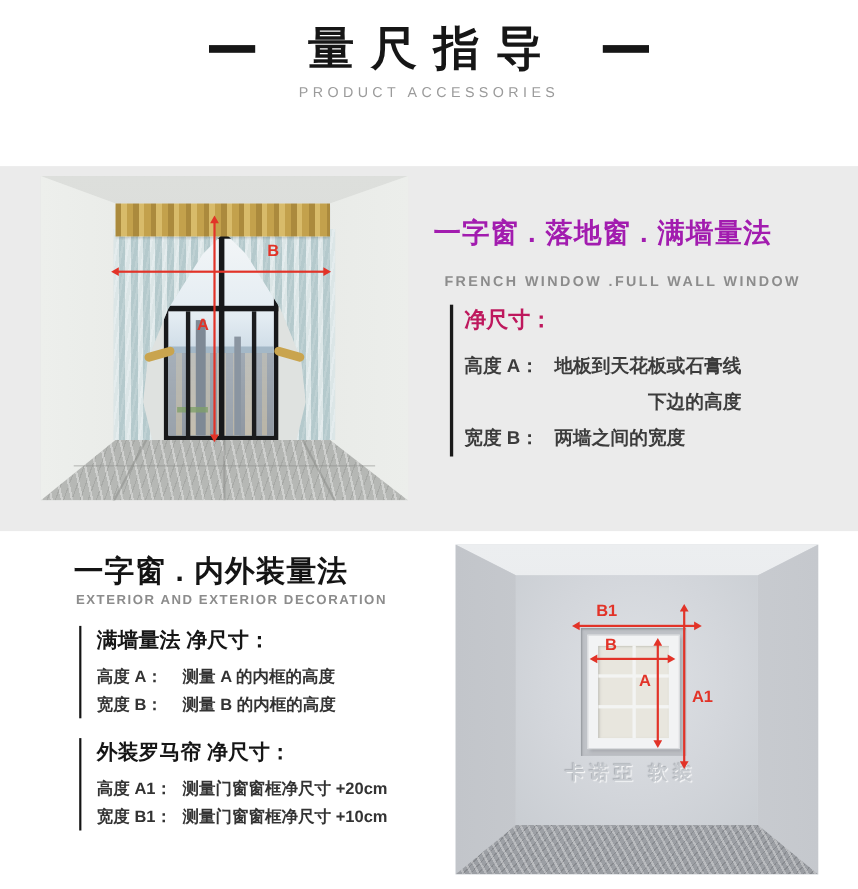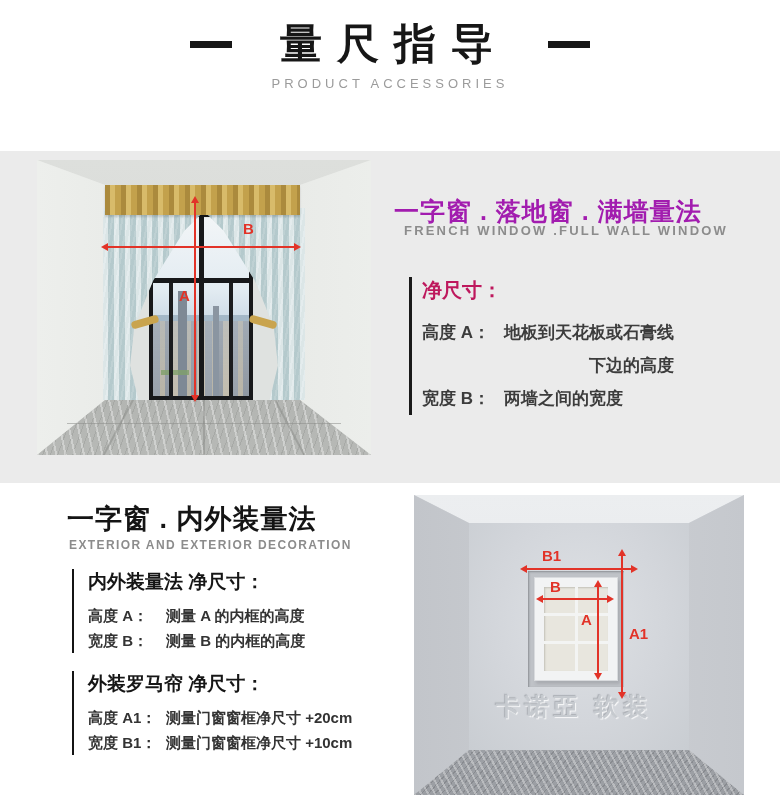--- a/index.html
+++ b/index.html
@@ -13,21 +13,21 @@
   .header { position:absolute; top:0; left:0; width:780px; height:151px; background:#fff; }
   .title-row { position:absolute; top:16px; left:0; width:100%; display:flex; align-items:center; justify-content:center; gap:40px; }
   .title-dash { width:42px; height:7px; background:#161616; }
   .main-title { font-size:42px; font-weight:bold; letter-spacing:15px; text-indent:8px; color:#161616; }
   .main-subtitle { position:absolute; top:76px; left:0; width:100%; text-align:center;
     font-size:13px; letter-spacing:4px; color:#9b9b9b; }
 
   
   .section1 { position:absolute; top:151px; left:0; width:780px; height:332px; background:#ebebeb; }
   .s1-heading { position:absolute; left:394px; top:44px; font-size:25px; font-weight:bold; color:#a21caf; letter-spacing:1px; white-space:nowrap; }
-  .s1-subheading { position:absolute; left:404px; top:72px; font-size:13px; font-weight:bold; color:#8c8c8c; letter-spacing:2.2px; white-space:nowrap;text-align:center; }
+  .s1-subheading { position:absolute; left:404px; top:97px; font-size:13px; font-weight:bold; color:#8c8c8c; letter-spacing:2.2px; white-space:nowrap;text-align:center; }
   .net-block { position:absolute; left:409px; top:126px; border-left:3px solid #1a1a1a; padding-left:10px; width:350px; }
   .net-title { font-size:20px; font-weight:bold; color:#be185d; margin-bottom:12px; }
   .net-row { display:flex; font-size:17px; font-weight:bold; color:#3c3c3c; line-height:33px; }
   .net-row .lbl { width:82px; flex:0 0 82px; }
   .net-row .desc div { white-space:nowrap;text-align:right; }
 
   
   .photo1 { position:absolute; left:37px; top:9px; width:334px; height:295px; overflow:hidden; background:#e4e6e3; }
   .p1-layer { position:absolute; inset:0; }
   .p1-ceiling { clip-path:polygon(0 0,100% 0,263px 25px,68px 25px); background:linear-gradient(180deg,#dddfdc,#d4d6d3); }
@@ -116,21 +116,21 @@
   .p2-recess { position:absolute; left:114px; top:76px; width:96px; height:116px; background:#bfc2c7;
     box-shadow:inset 1px 1px 2px rgba(90,94,100,.5); }
   .p2-frame { position:absolute; left:120px; top:82px; width:84px; height:104px; background:#f2f3f4;
     border:1px solid #d9dbde; box-shadow:2px 3px 3px rgba(70,74,80,.18); }
   .p2-glass { position:absolute; left:130px; top:92px; width:64px; height:84px; background:#e8e6de;
     box-shadow:inset 1px 1px 2px rgba(120,120,110,.35); }
   .p2-muntin-v { position:absolute; left:50%; top:0; bottom:0; width:3px; margin-left:-1.5px; background:#f3f4f3; }
   .p2-muntin-h1 { position:absolute; left:0; right:0; top:26px; height:3px; background:#f3f4f3; }
   .p2-muntin-h2 { position:absolute; left:0; right:0; top:54px; height:3px; background:#f3f4f3; }
   .p2-watermark { position:absolute; left:0; right:10px; top:196px; text-align:center; z-index:3;
-    font-size:24px; font-weight:bold; letter-spacing:5px; color:#c6cacf;
+    font-size:17px; font-weight:bold; letter-spacing:5px; color:#c6cacf;
     text-shadow:1px 1px 1px rgba(255,255,255,.85), -1px -1px 1px rgba(125,129,135,.45); }
   .p2-arr-b1 { left:112px; top:73px;  width:106px; }
   .p2-arr-a1 { left:207px; top:60px;  height:138px; }
   .p2-arr-b  { left:128px; top:103px; width:66px; }
   .p2-arr-a  { left:183px; top:91px;  height:88px; }
   .p2-lbl-b1 { left:128px; top:52px; }
   .p2-lbl-a1 { left:215px; top:130px; }
   .p2-lbl-b  { left:136px; top:83px; }
   .p2-lbl-a  { left:167px; top:116px; }
 </style>
@@ -205,21 +205,21 @@
     </div>
   </div>
 </div>
 
 <div class="section2">
 
   <div class="s2-heading">一字窗 . 内外装量法</div>
   <div class="s2-subheading">EXTERIOR AND EXTERIOR DECORATION</div>
 
   <div class="s2-block inner">
-    <div class="s2-block-title">内外装量法 净尺寸：</div>
+    <div class="s2-block-title">满墙量法 净尺寸：</div>
     <div class="s2-row">
       <div class="lbl">高度 A：</div>
       <div>测量 A 的内框的高度</div>
     </div>
     <div class="s2-row">
       <div class="lbl">宽度 B：</div>
       <div>测量 B 的内框的高度</div>
     </div>
   </div>
 

